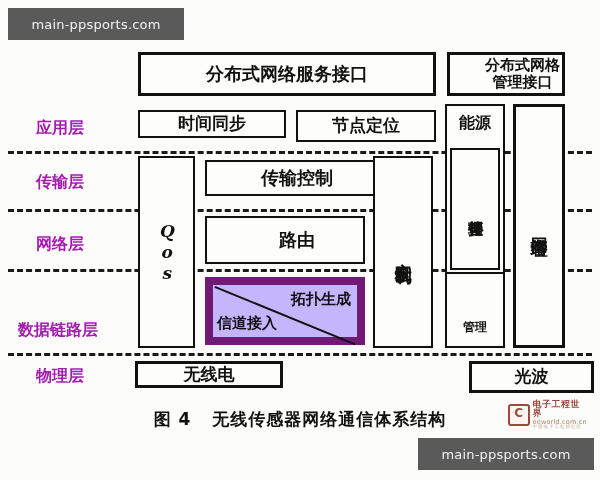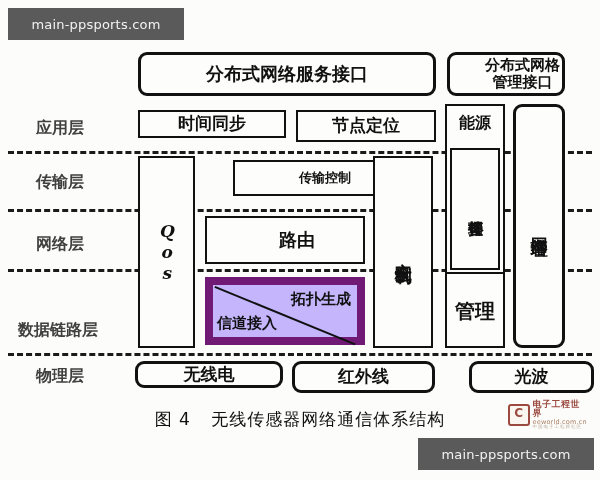--- a/index.html
+++ b/index.html
@@ -67,21 +67,21 @@
   #site-logo .txt .en {
     font-size: 6.5px; color: #9a6a4a; letter-spacing: .2px;
   }
   #site-logo .txt .sub {
     font-size: 4.5px; color: #b09a88; letter-spacing: 1px;
   }
 
   
   .layer-label {
     position: absolute;
-    color: #404040;
+    color: #a21caf;
     font-weight: bold;
     font-size: 16px;
     font-family: "DejaVu Sans", "Liberation Sans", sans-serif;
     white-space: nowrap;
   }
 
   
   .sep {
     position: absolute;
     left: 8px;
@@ -100,21 +100,21 @@
     align-items: center;
     justify-content: center;
     text-align: center;
     color: #111;
     font-weight: bold;
     font-size: 15px;
     font-family: "DejaVu Sans", "Liberation Sans", sans-serif;
     line-height: 1.15;
     z-index: 3;
   }
-  .box.thick { border-width: 3px; border-radius: 9px; }
+  .box.thick { border-width: 3px; }
   .box.vert {
     writing-mode: vertical-rl;
     text-orientation: upright;
     letter-spacing: 1px;
   }
   .box.italic {
     font-style: italic;
     font-family: "DejaVu Serif", "Liberation Serif", serif;
     font-size: 17px;
   }
@@ -144,21 +144,21 @@
   #box-link-split .lbl.lower { left: 4px;  bottom: 4px; }
 
   
   #caption {
     position: absolute;
     left: 0;
     top: 408px;
     width: 600px;
     text-align: center;
     font-size: 17px;
-    font-weight: normal;
+    font-weight: bold;
     color: #111;
     font-family: "DejaVu Sans", "Liberation Sans", sans-serif;
     letter-spacing: 1px;
   }
   #caption .num { margin-right: 14px; }
 </style>
 </head>
 <body>
 
 <div id="figure-root">
@@ -182,43 +182,42 @@
 
   <div class="box thick two-line" style="left:447px; top:52px; width:118px; height:44px; font-size:15px;padding-left:33px;">
     <span>分布式网格</span>
     <span>管理接口</span>
   </div>
 
   <div class="box" style="left:445px; top:104px; width:60px; height:244px; align-items:flex-start; justify-content:center; padding-top:8px; font-size:16px;">能源</div>
 
   <div class="box vert" style="left:450px; top:148px; width:50px; height:122px; font-size:15px; letter-spacing:0px; z-index:5;">拓扑管理</div>
 
-  <div class="box" style="left:445px; top:274px; width:60px; height:74px; border:none; background:transparent; font-size:20px; z-index:6;">管理</div>
+  <div class="box" style="left:445px; top:291px; width:60px; height:74px; border:none; background:transparent; font-size:12px; z-index:6;">管理</div>
   <div style="position:absolute; left:445px; top:272px; width:60px; height:76px; box-sizing:border-box; border:2px solid #111; background:transparent; z-index:4;"></div>
 
   <div class="box vert thick" style="left:513px; top:104px; width:52px; height:244px; font-size:17px;">网络管理</div>
 
   <div class="box vert italic" style="left:138px; top:156px; width:57px; height:192px;">Qos</div>
 
-  <div class="box" style="left:205px; top:160px; width:184px; height:36px; font-size:13px;margin-left:28px;">传输控制</div>
+  <div class="box" style="left:205px; top:160px; width:184px; height:36px; font-size:18px;">传输控制</div>
 
   <div class="box" style="left:205px; top:216px; width:160px; height:48px; font-size:18px;padding-left:24px;">路由</div>
 
   <div id="box-link-split" style="left:205px; top:277px; width:160px; height:68px;">
     <svg class="diag" viewBox="0 0 160 68" preserveAspectRatio="none">
       <line x1="2" y1="2" x2="158" y2="66" stroke="#111" stroke-width="2.2"></line>
     </svg>
     <span class="lbl upper">拓扑生成</span>
     <span class="lbl lower">信道接入</span>
   </div>
 
   <div class="box vert" style="left:373px; top:156px; width:60px; height:192px; font-size:17px;">安全机制</div>
 
   <div class="box thick" style="left:135px; top:361px; width:148px; height:27px; font-size:17px;">无线电</div>
-  <div class="box thick" style="left:292px; top:361px; width:143px; height:32px; font-size:17px;">红外线</div>
   <div class="box thick" style="left:440px; top:361px; width:125px; height:32px; font-size:17px;margin-left:29px;">光波</div>
 
   <div id="caption">
     <span class="num">图 4</span>
     <span>无线传感器网络通信体系结构</span>
   </div>
 
   <div id="site-logo">
     <div class="mark">C</div>
     <div class="txt">

